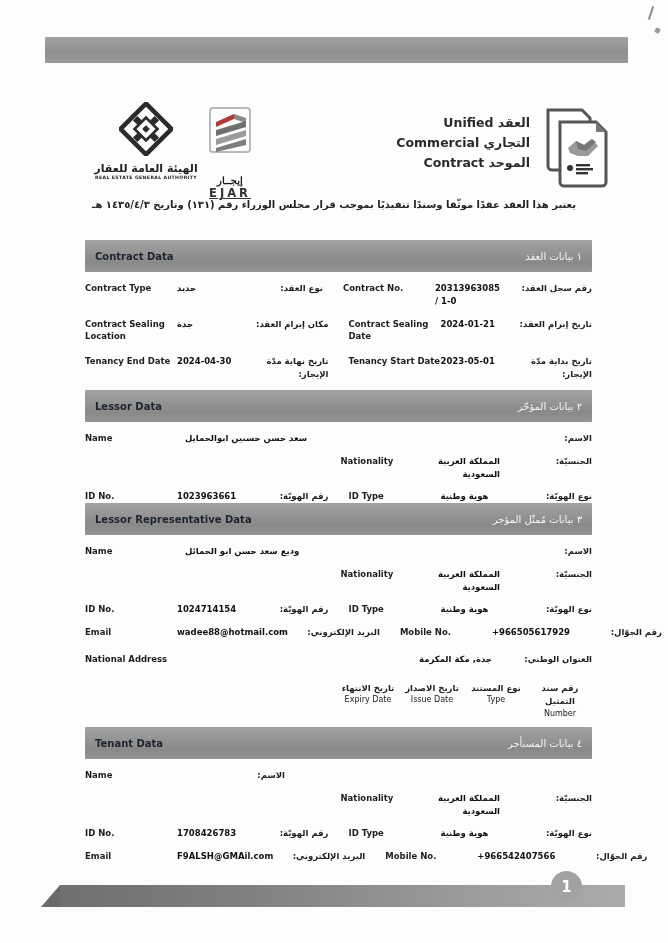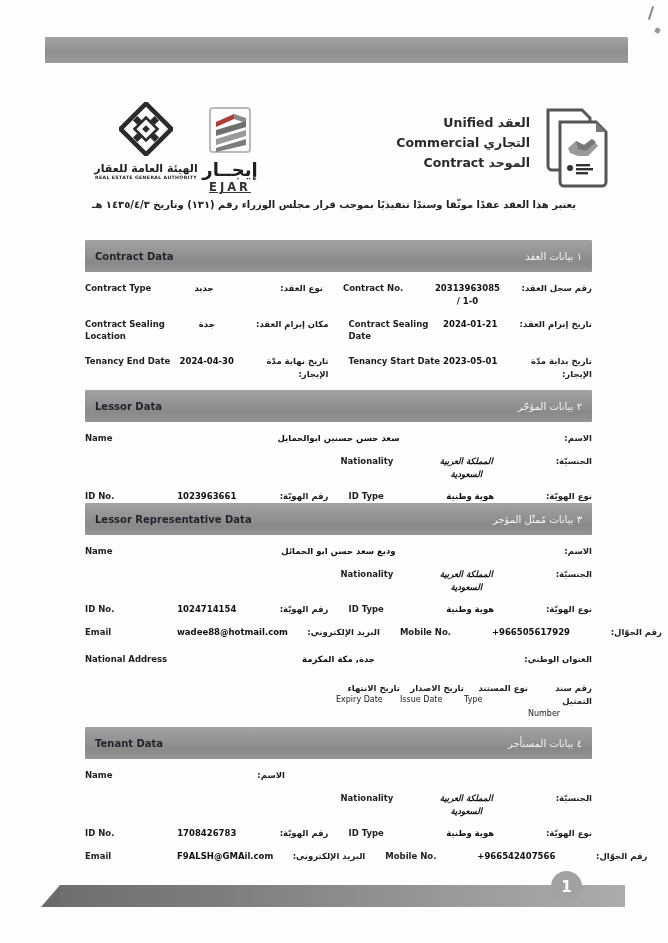--- a/index.html
+++ b/index.html
@@ -11,21 +11,21 @@
   .topbar { position:absolute; left:45px; top:37px; width:583px; height:26px;
     background:linear-gradient(180deg,#a3a3a3,#8f8f8f 55%,#999); border-radius:1px; }
   .pen-mark-1 { position:absolute; left:650px; top:6px; width:2px; height:14px; background:#8d8d8d; transform:rotate(18deg); }
   .pen-mark-2 { position:absolute; left:655px; top:28px; width:5px; height:5px; background:#9a9a9a; border-radius:1px; transform:rotate(30deg); }
 
   
   .rega { position:absolute; left:94px; top:102px; width:104px; text-align:center; }
   .rega-ar { font-size:11px; font-weight:bold; margin-top:2px; white-space:nowrap; }
   .rega-en { font-size:4.6px; font-weight:bold; letter-spacing:.4px; white-space:nowrap; color:#222; }
   .ejar { position:absolute; left:201px; top:106px; width:58px; text-align:center; }
-  .ejar-ar { font-size:18px; font-weight:bold; margin-top:1px; letter-spacing:1px; }
+  .ejar-ar { font-size:10px; font-weight:bold; margin-top:17px; letter-spacing:1px;font-family:Liberation Serif, serif; }
   .ejar-en { font-size:11.5px; font-weight:bold; letter-spacing:3px; color:#333;text-decoration:underline; }
 
   .title-block { position:absolute; right:138px; top:113px; text-align:right; line-height:1.6; }
   .title-line { font-size:12.5px; font-weight:bold; color:#2a2a2a; direction:ltr;margin-left:22px; }
   .doc-icon { position:absolute; left:540px; top:104px; }
 
   .intro { position:absolute; left:60px; top:199px; width:548px; text-align:center;
     direction:rtl; font-size:10px; font-weight:bold; color:#222; }
 
   
@@ -33,36 +33,36 @@
   .sec-header { height:24px; background:linear-gradient(180deg,#a2a2a2,#898989 70%,#959595);
     display:flex; justify-content:space-between; align-items:center; padding:16px 10px; border-radius:1px;gap:47px; }
   .sec-title-en { font-weight:bold; font-size:10px; color:#1d242e; }
   .sec-title-ar { font-size:10px; color:#f4f4f4; direction:rtl; }
 
   .row { display:flex; align-items:flex-start; }
   .half { flex:1; display:flex; align-items:flex-start; }
   .half.lft { padding-right:16px; }
   .half.rgt { padding-left:4px; }
   .en-l { width:92px; flex:0 0 92px; font-weight:bold; font-size:8.5px; color:#1e1e1e; line-height:1.5; }
-  .val { flex:1; text-align:center; font-weight:bold; font-size:8.5px; color:#101010; line-height:1.5; }
+  .val { flex:1; font-weight:bold; font-size:8.5px; color:#101010; line-height:1.5; }
   .val.ltr { direction:ltr; }
-  .val .wrapnarrow { display:inline-block; max-width:96px; direction:rtl;font-style:italic; }
+  .val .wrapnarrow { display:inline-block; max-width:96px; direction:rtl; }
   .ar-l { width:92px; flex:0 0 92px; text-align:right; direction:rtl; font-size:8.5px; font-weight:bold; color:#1e1e1e; line-height:1.5; }
   .row-full { display:flex; align-items:flex-start; }
   .row-full .en-l { width:100px; flex:0 0 100px; }
   .row-full .ar-l { width:100px; flex:0 0 100px; }
   .empty-half { flex:1; }
 
   .pt10 { padding-top:10px; } .pt12 { padding-top:12px; } .pt14 { padding-top:14px; }
   .s2-body { border-bottom:1px solid #c9c9c9; padding-bottom:12px; }
 
   
   .rep-table { margin:16px 0 0 251px; width:256px; }
   .rt-head,.rt-vals { display:flex; }
-  .rt-col { flex:1; }
+  .rt-col { flex:1; text-align:center; }
   .rt-ar { font-size:8.5px; font-weight:bold; direction:rtl; line-height:1.6; }
   .rt-en { font-size:8px; color:#222; line-height:1.3; }
   .rt-vals { margin-top:12px; }
   .rt-val { flex:1; text-align:center; font-weight:bold; font-size:8.5px; direction:rtl; }
 
   
   .footer-bar { position:absolute; left:60px; top:885px; width:565px; height:22px;
     background:linear-gradient(90deg,#6f6f6f 0%,#7e7e7e 30%,#8f8f8f 55%,#9d9d9d 75%,#ababab 100%); }
   .footer-wedge { position:absolute; left:41px; top:885px; width:0; height:0;
     border-bottom:22px solid #6a6a6a; border-left:19px solid transparent; }

